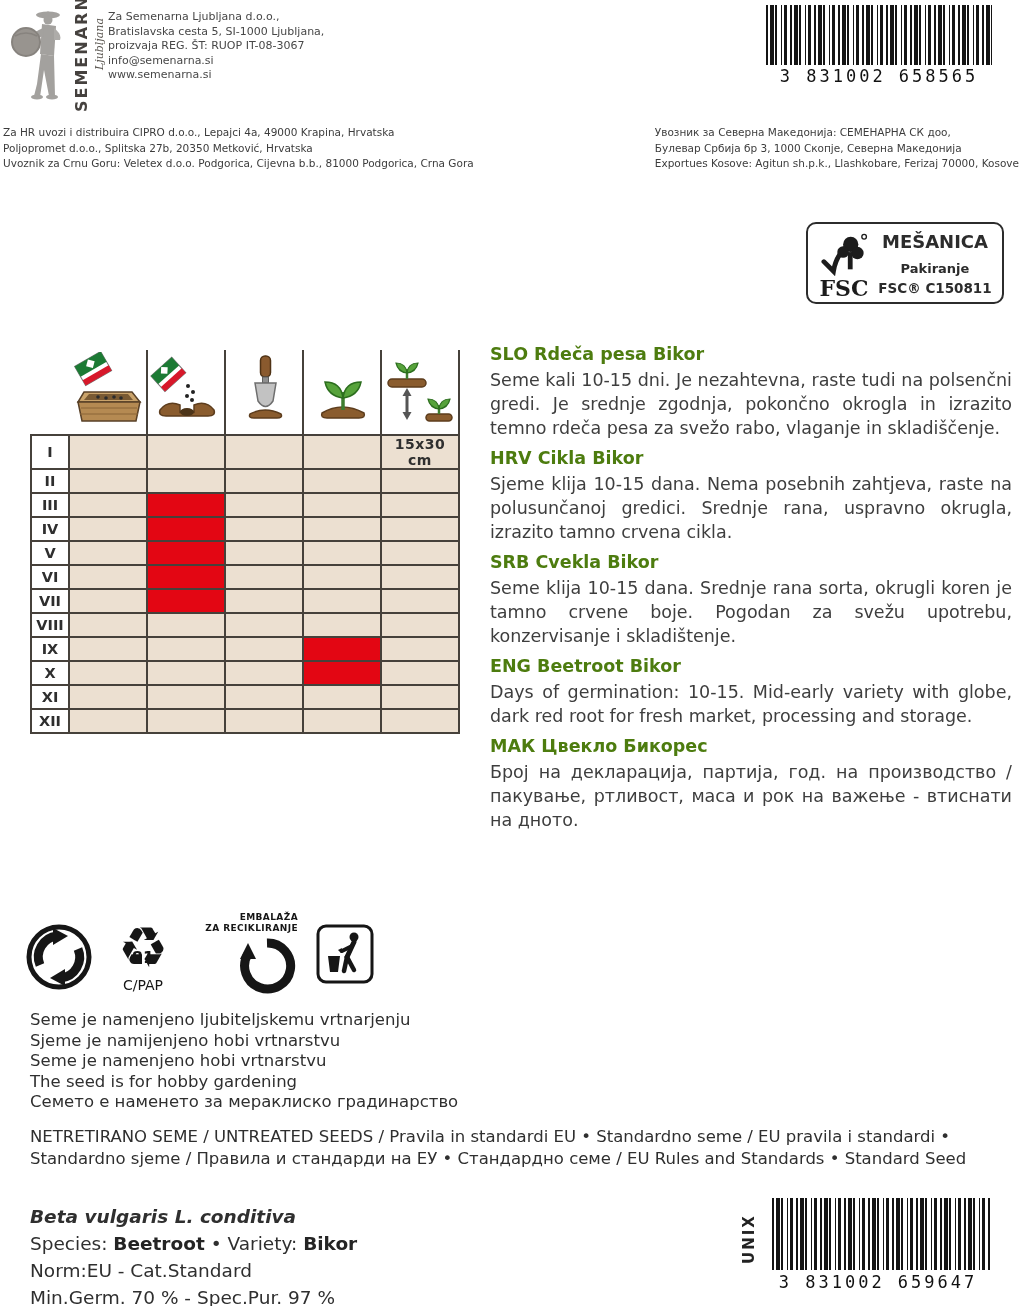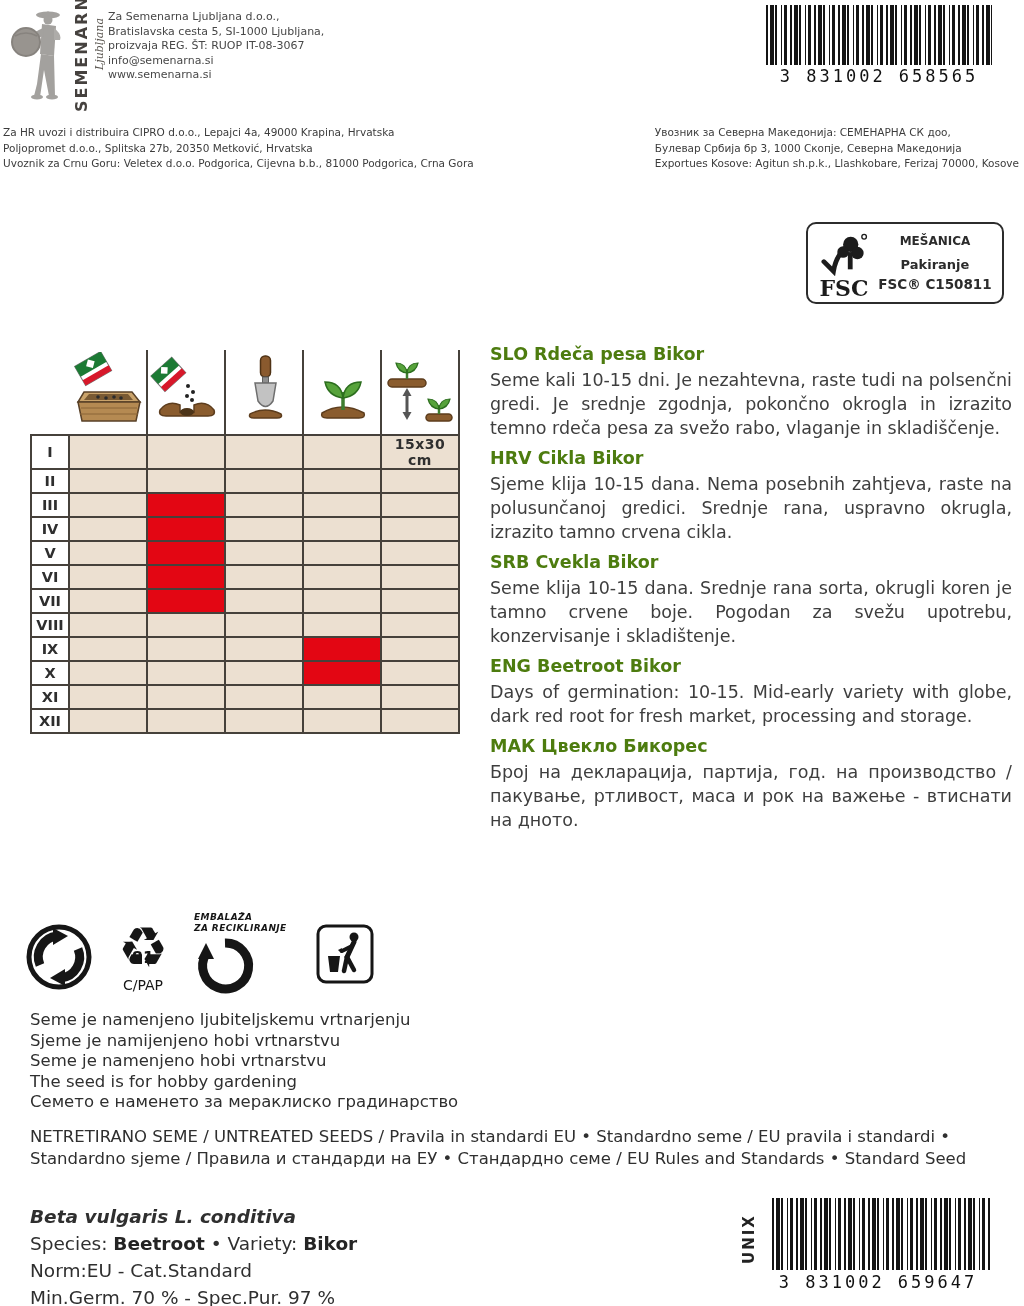--- a/index.html
+++ b/index.html
@@ -34,21 +34,21 @@
   
   .dist-left{position:absolute;left:3px;top:125px;font-size:10.5px;line-height:15.5px;color:#3c3c3c;}
   .dist-right{position:absolute;right:5px;top:125px;font-size:10.5px;line-height:15.5px;color:#3c3c3c;text-align:left;}
 
   
   .fsc-box{position:absolute;left:806px;top:222px;width:182px;height:74px;border:2.5px solid #2c2c2c;
            border-radius:10px;display:flex;align-items:center;padding:2px 6px;background:#fff;box-sizing:content-box;}
   .fsc-left{width:60px;text-align:center;}
   .fsc-left .fsc-word{font-family:"DejaVu Serif","Liberation Serif",serif;font-weight:bold;font-size:22px;color:#1c1c1c;line-height:14px;}
   .fsc-right{flex:1;text-align:center;color:#2c2c2c;}
-  .fsc-right .l1{font-size:12px;font-weight:bold;}
+  .fsc-right .l1{font-size:18px;font-weight:bold;}
   .fsc-right .l2{font-size:13px;font-weight:bold;margin-top:9px;}
   .fsc-right .l3{font-size:13.5px;font-weight:bold;margin-top:4px;}
 
   
   .cal-wrap{position:absolute;left:30px;top:350px;}
   table.cal{border-collapse:collapse;table-layout:fixed;width:428px;}
   table.cal thead th{border:none;height:80px;padding:0 0 4px 0;text-align:center;vertical-align:bottom;background:#fff;}
   table.cal thead th.sep{border-left:2px solid #46413b;}
   table.cal thead th:last-child{border-right:2px solid #46413b;}
   table.cal tbody td{border:2px solid #46413b;height:22px;padding:0;text-align:center;
@@ -62,21 +62,21 @@
   .desc-col{position:absolute;left:490px;top:343px;width:522px;}
   .desc-col h3{margin:0 0 2px 0;font-size:17.5px;line-height:23px;font-weight:bold;color:#4d7c0f;}
   .desc-col p{margin:0 0 7px 0;font-size:17.5px;line-height:24px;text-align:justify;color:#3e3e3e;}
 
   
   .recy{position:absolute;left:26px;top:912px;display:flex;gap:18px;align-items:flex-start;}
   .mobius{position:relative;width:66px;text-align:center;margin-top:6px;}
   .mobius .glyph{font-size:56px;line-height:60px;color:#161616;}
   .mobius .code{position:absolute;top:30px;left:0;right:0;font-size:16px;font-weight:bold;color:#161616;}
   .mobius .mat{font-size:14px;font-weight:normal;color:#161616;line-height:14px;}
-  .embal{width:104px;text-align:left;font-style:italic;}
+  .embal{width:104px;text-align:right;}
   .embal .cap{font-size:9px;font-weight:bold;letter-spacing:.4px;line-height:10.5px;color:#161616;}
 
   
   .hobby{position:absolute;left:30px;top:1010px;font-size:16.5px;line-height:20.5px;color:#2f2f2f;}
   .untreated{position:absolute;left:30px;top:1126px;font-size:16.5px;line-height:21.5px;color:#2f2f2f;white-space:nowrap;}
   .bottom-info{position:absolute;left:30px;top:1203px;font-size:18.5px;line-height:27px;color:#2f2f2f;}
   .bottom-info .latin{font-style:italic;font-weight:600;}
   .bottom-info b{font-weight:bold;color:#242424;text-align:right;}
 </style>
 </head>

